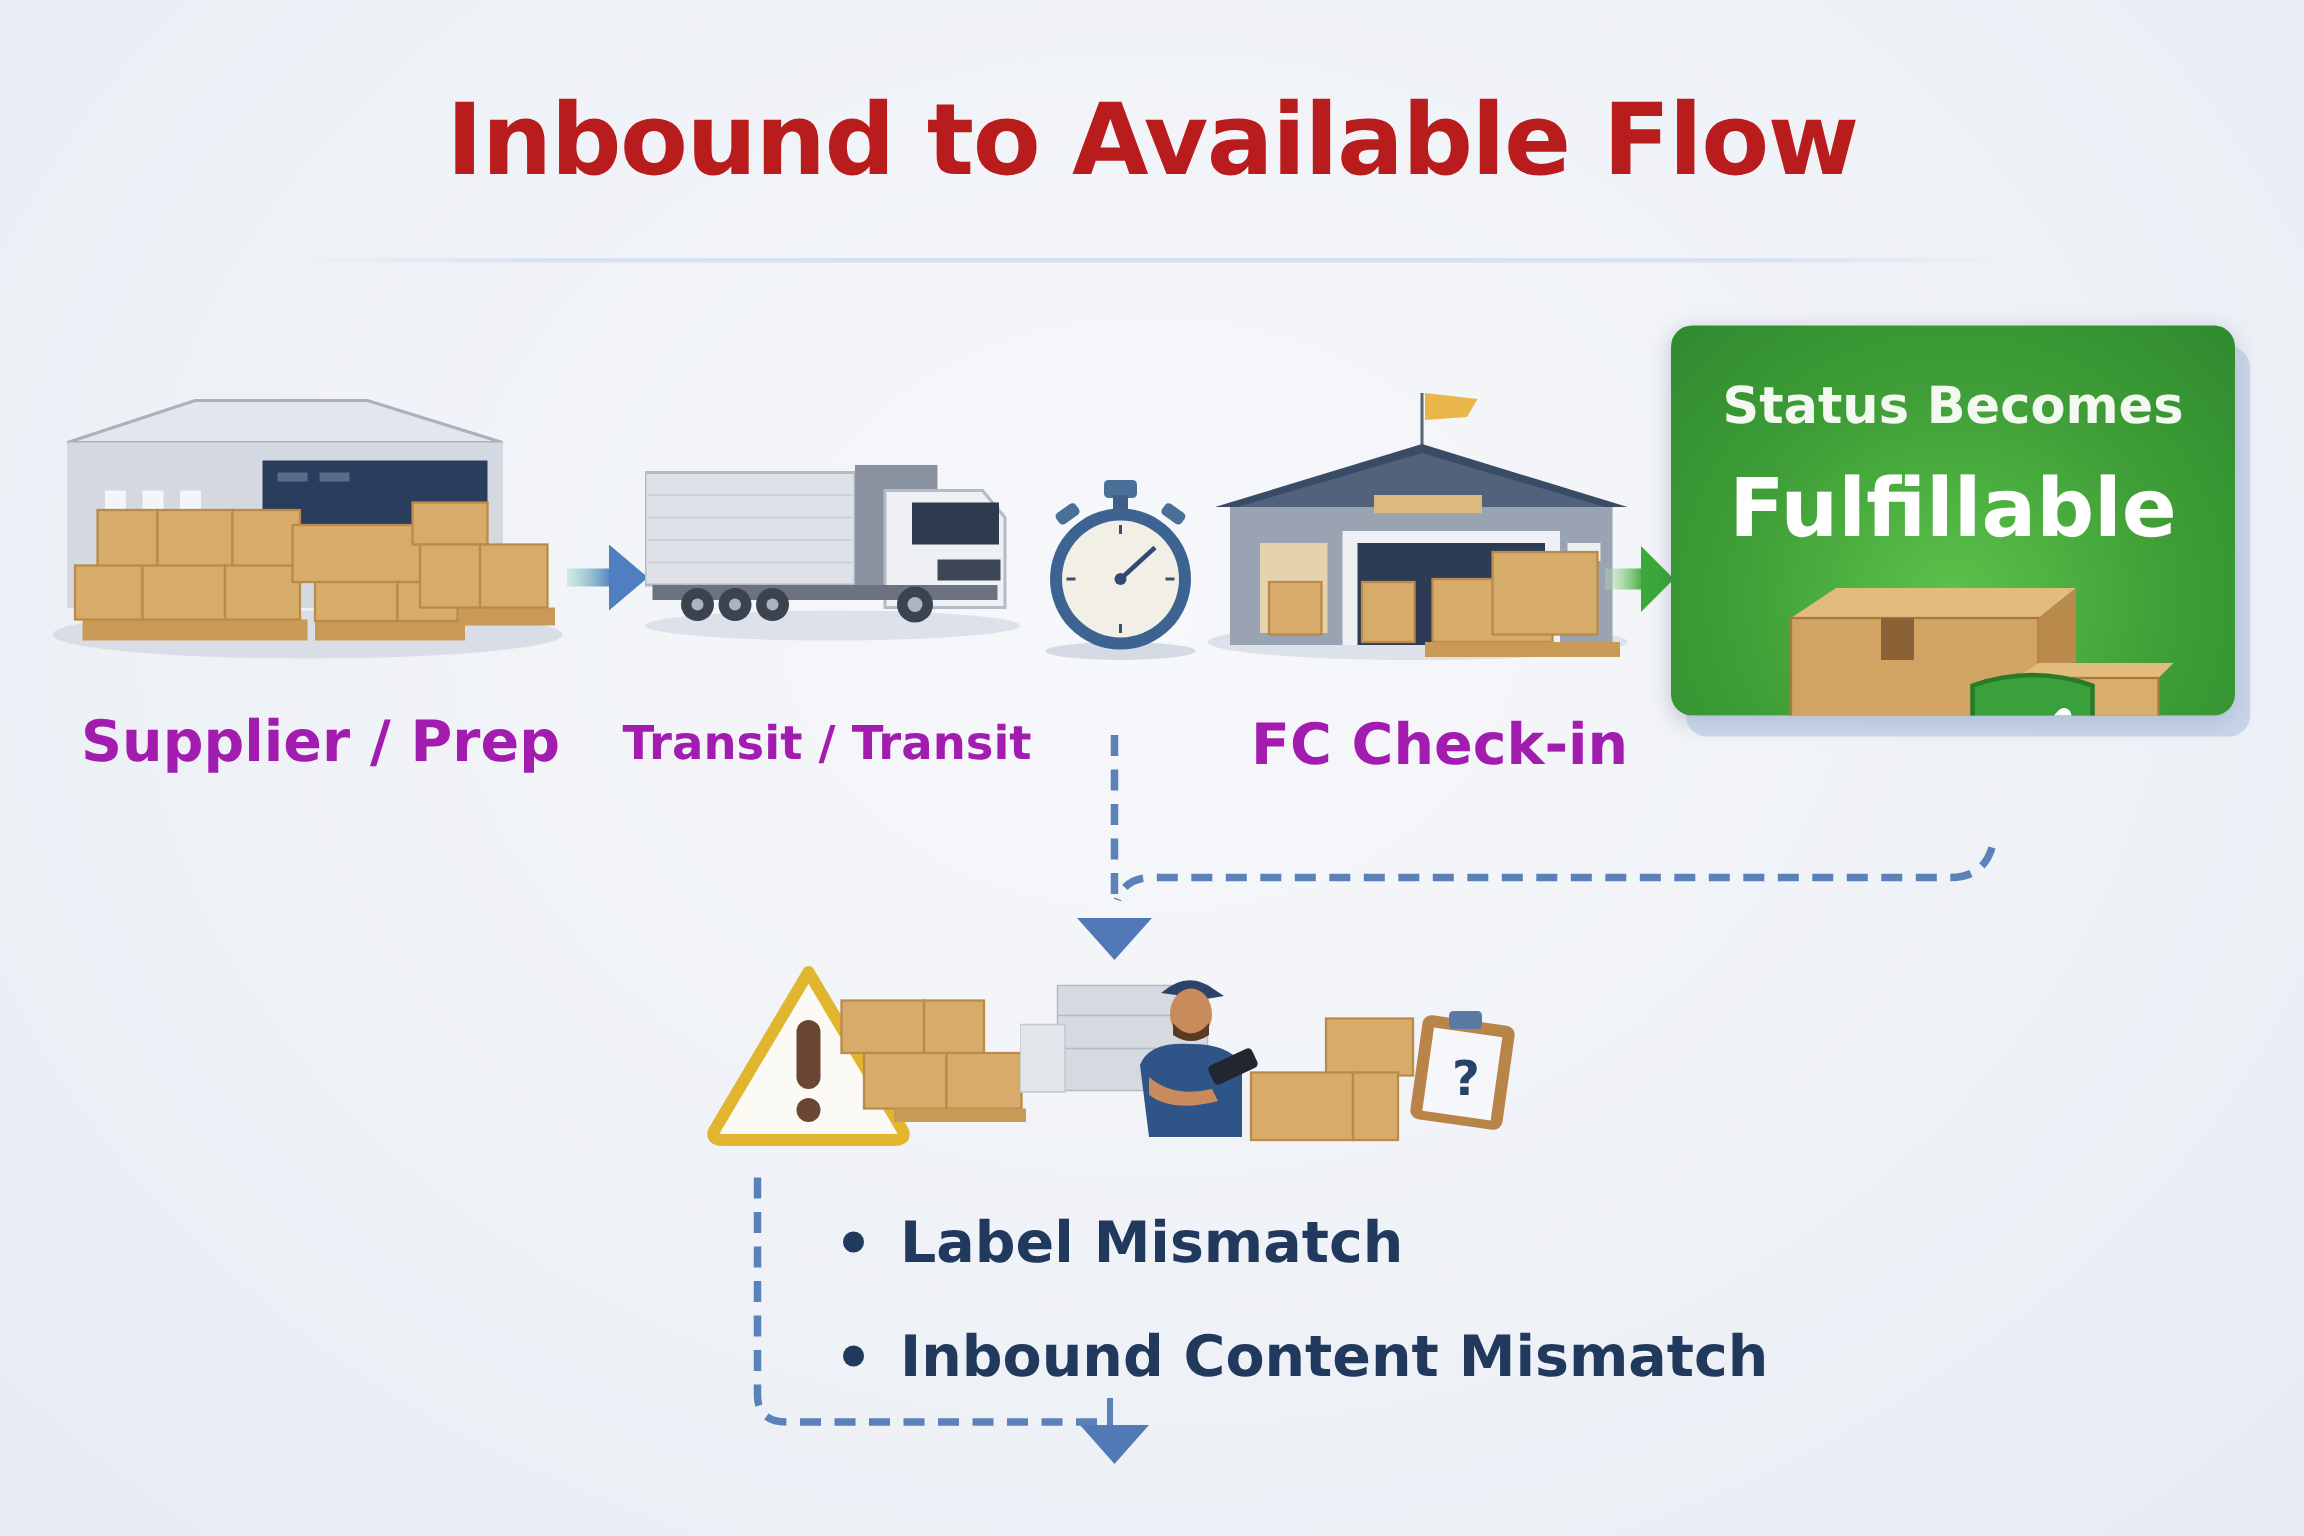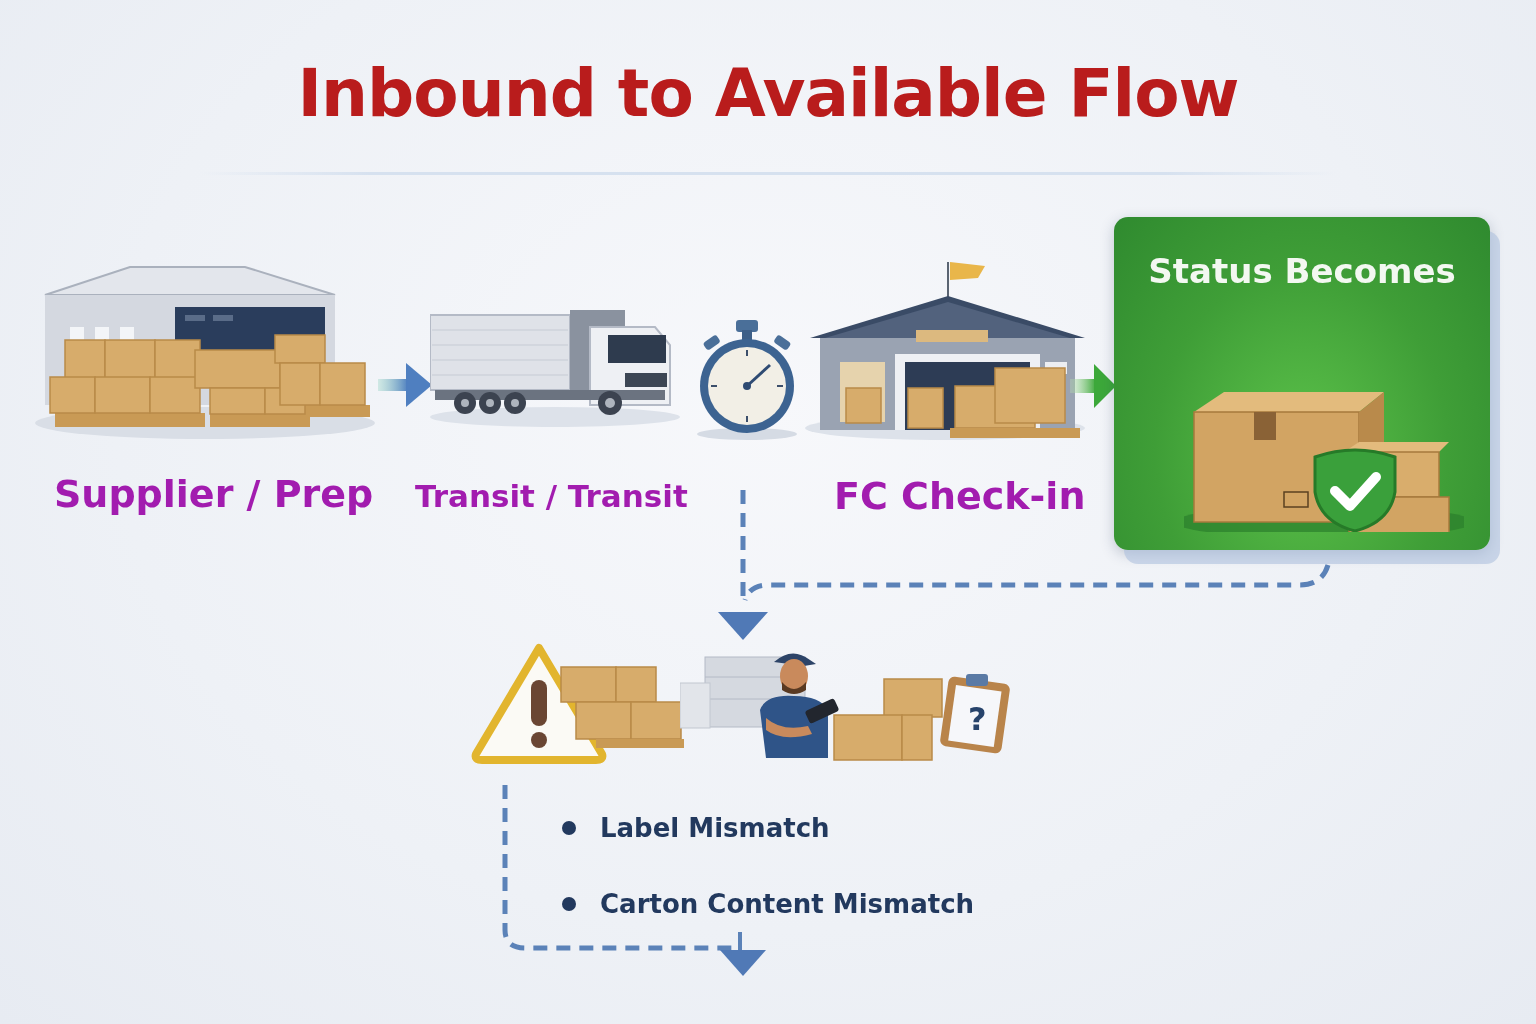--- a/index.html
+++ b/index.html
@@ -17,37 +17,37 @@
   }
   .title-rule {
     position: absolute; left: 200px; right: 200px; top: 172px; height: 3px;
     background: linear-gradient(90deg, rgba(200,215,235,0) 0%, #d6e1ef 15%, #d6e1ef 85%, rgba(200,215,235,0) 100%);
   }
   .stage-label {
     position: absolute; font-weight: bold; color: #a21caf; white-space: nowrap;
   }
   .art { position: absolute; }
   .status-card {
-    position: absolute; left: 1114px; top: 217px; width: 376px; height: 333px;
+    position: absolute; left: 1114px; top: 217px; width: 376px; height: 260px;
     border-radius: 14px;
     background: radial-gradient(ellipse at 50% 70%, #5cc24a 0%, #3f9e37 55%, #2f8a2f 100%);
     box-shadow: 10px 14px 0 rgba(170,190,220,0.55), 0 4px 14px rgba(40,60,90,0.25);
     overflow: hidden;
   }
   .status-line1 {
     position: absolute; left: 0; right: 0; top: 34px; text-align: center;
     color: #f3f8f1; font-size: 34px; font-weight: bold;
   }
   .status-line2 {
     position: absolute; left: 0; right: 0; top: 90px; text-align: center;
     color: #ffffff; font-size: 54px; font-weight: bold;
   }
   .bullets { position: absolute; left: 562px; top: 790px; }
   .bullet {
-    display: flex; align-items: center; font-size: 26px; font-weight: bold;
+    display: flex; align-items: center; font-size: 38px; font-weight: bold;
     color: #22395e; height: 76px;
   }
   .bullet .dot {
     width: 14px; height: 14px; border-radius: 50%; background: #22395e;
     margin-right: 24px;
   }
   svg { display: block; }
 </style>
 </head>
 <body>
@@ -188,20 +188,21 @@
           <stop offset="1" stop-color="#3ca83a"></stop>
         </linearGradient>
       </defs>
     <rect x="0" y="17" width="26" height="14" fill="url(#gg)"></rect>
     <polygon points="24,2 46,24 24,46" fill="#3ca83a"></polygon>
   </svg>
 </div>
 
 <div class="status-card">
   <div class="status-line1">Status Becomes</div>
+  <div class="status-line2">Fulfillable</div>
   <div class="art" style="left:70px; top:165px;">
     <svg width="280" height="150" viewBox="0 0 280 150">
       <ellipse cx="140" cy="140" rx="150" ry="16" fill="#2b7f2c" opacity="0.7"></ellipse>
       <polygon points="10,30 40,10 200,10 175,30" fill="#e3bb7d"></polygon>
       <rect x="10" y="30" width="165" height="110" fill="#d2a463" stroke="#a77a3d" stroke-width="1.5"></rect>
       <polygon points="175,30 200,10 200,118 175,140" fill="#b98a4b"></polygon>
       <rect x="70" y="30" width="22" height="28" fill="#8a6236"></rect>
       <rect x="100" y="110" width="24" height="15" fill="none" stroke="#5b4020" stroke-width="1.5"></rect>
       <polygon points="160,70 175,60 265,60 255,70" fill="#e3bb7d"></polygon>
       <rect x="160" y="70" width="95" height="45" fill="#d9ad6c" stroke="#a77a3d" stroke-width="1.5"></rect>
@@ -283,15 +284,15 @@
   </svg>
 </div>
 
 <div class="bullets">
   <div class="bullet">
     <span class="dot"></span>
     <span>Label Mismatch</span>
   </div>
   <div class="bullet">
     <span class="dot"></span>
-    <span>Carton Content Mismatch</span>
+    <span>Inbound Content Mismatch</span>
   </div>
 </div>
 
 </body></html>

